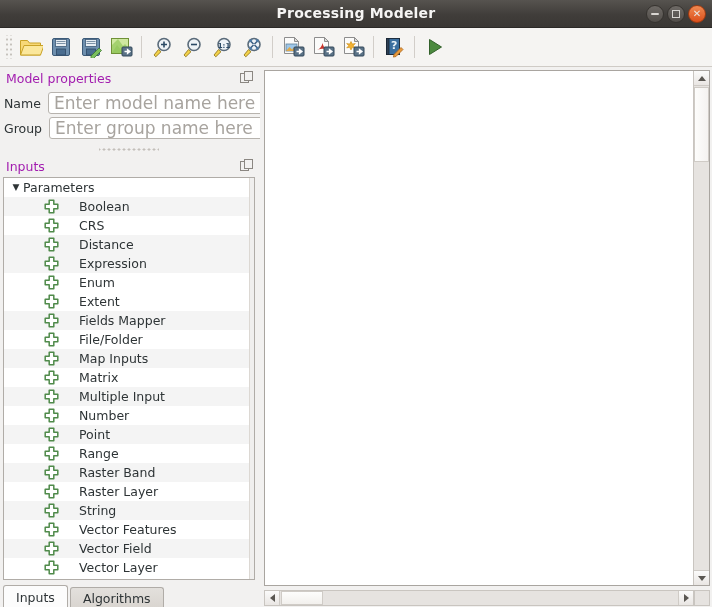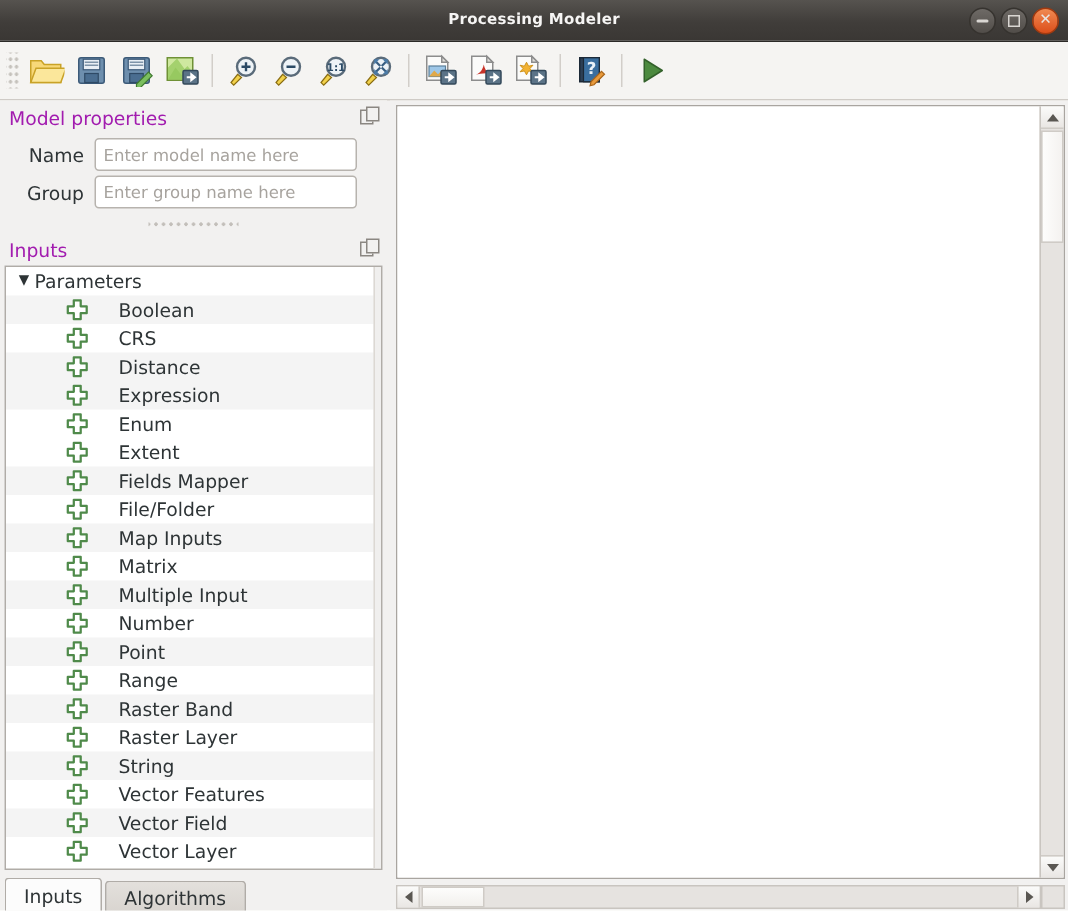--- a/index.html
+++ b/index.html
@@ -31,21 +31,21 @@
     border-bottom: 1px solid #2b2927;
     box-sizing: border-box;
   }
   .titlebar-title {
     position: absolute;
     left: 0; top: 0;
     width: 712px;
     line-height: 27px;
     text-align: center;
     color: #f6f5f4;
-    font-size: 10px;
+    font-size: 14px;
     font-weight: bold;
     letter-spacing: .2px;
   }
   .win-buttons {
     position: absolute;
     right: 6px; top: 5px;
     display: flex;
     gap: 3px;
   }
   .win-btn {
@@ -165,21 +165,21 @@
     white-space: nowrap;
   }
   .prop-input {
     flex: 1;
     height: 22px;
     box-sizing: border-box;
     border: 1px solid #b7b3ae;
     border-radius: 3px;
     background: #ffffff;
     font-family: "DejaVu Sans", "Liberation Sans", sans-serif;
-    font-size: 11px;
+    font-size: 17px;
     color: #2e3436;
     padding: 0 5px;
     outline: none;
   }
   .prop-input::placeholder { color: #a7a39e; }
 
   .splitter {
     height: 11px;
     margin-top: 5px;
     background-image: radial-gradient(circle, #c3bfba 1px, transparent 1.2px);

